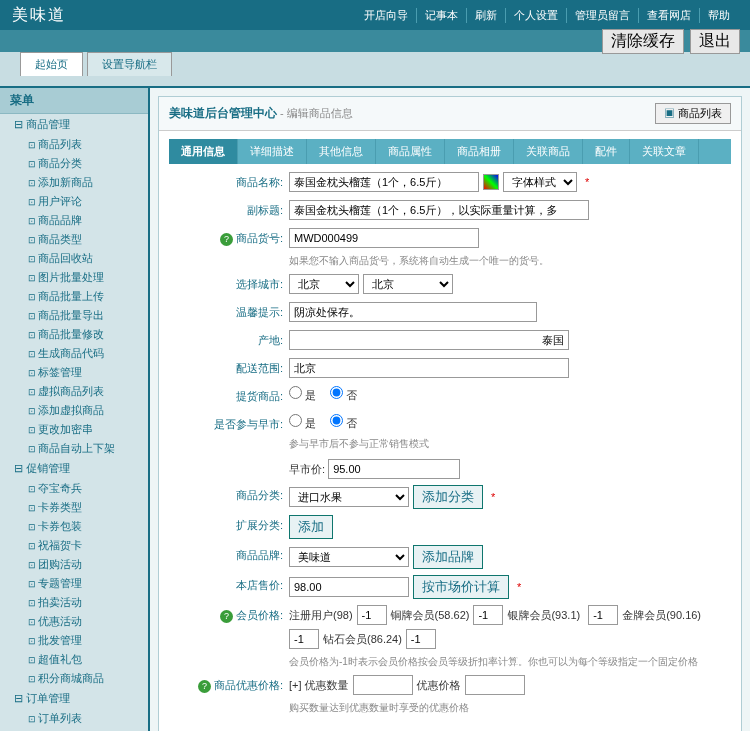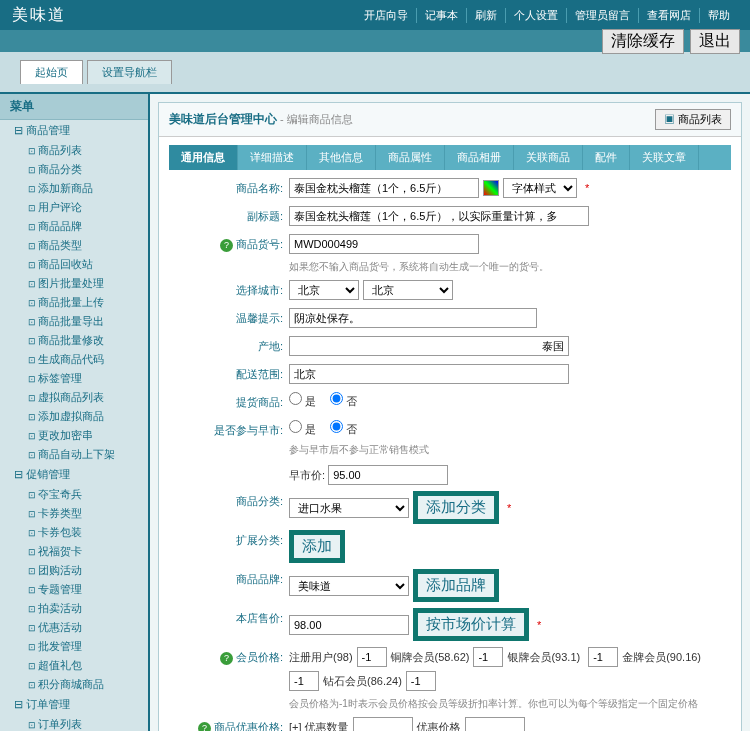--- a/index.html
+++ b/index.html
@@ -4,21 +4,21 @@
 <style>
 *{box-sizing:border-box;margin:0;padding:0;font-family:"Microsoft YaHei",SimSun,Arial,sans-serif;font-size:11px}
 body{background:#5197a9;color:#333}
 .topbar{background:#186d84;color:#fff;height:30px;display:flex;align-items:center;padding:0 12px;justify-content:space-between}
 .logo{font-size:16px;letter-spacing:2px}
 .toplinks{display:flex;gap:0;font-size:11px}
 .toplinks span{padding:0 8px;border-right:1px solid #4a9db0;cursor:pointer}
 .toplinks span:last-child{border:none}
 .topbtns{background:#3a8a9c;height:22px;display:flex;justify-content:flex-end;align-items:center;padding:0 10px;gap:6px}
 .topbtns button{font-size:16px;padding:1px 8px;background:#e8e8e8;border:1px solid #999;cursor:pointer}
-.tabbar{background:#c8dde2;height:42px;display:flex;align-items:center;padding-left:20px;gap:4px;border-bottom:2px solid #186d84}
+.tabbar{background:#c8dde2;height:36px;display:flex;align-items:flex-start;padding-left:20px;gap:4px;border-bottom:2px solid #186d84}
 .tab{background:#fff;padding:4px 14px;border:1px solid #999;border-bottom:none;color:#186d84;cursor:pointer;font-size:11px}
 .tab.inactive{background:#d8e8eb}
 .main{display:flex;height:calc(100vh - 80px);background:#eef5f6}
 .sidebar{width:150px;background:#d3e4e8;border-right:2px solid #186d84;overflow-y:auto;padding-bottom:20px}
 .menuhdr{background:#a8ccd4;color:#186d84;font-weight:bold;padding:4px 10px;border-bottom:1px solid #8bb8c2;font-size:12px}
 .menugrp{padding:3px 8px 3px 14px;color:#186d84;cursor:pointer;font-size:11px}
 .menugrp::before{content:"⊟ ";color:#186d84}
 .menuitem{padding:2px 8px 2px 28px;color:#186d84;cursor:pointer;font-size:11px}
 .menuitem::before{content:"⊡ ";font-size:9px}
 .content{flex:1;padding:8px;overflow:auto}
@@ -34,21 +34,21 @@
 .row{display:flex;align-items:flex-start;margin-bottom:6px;min-height:22px}
 .lbl{width:120px;text-align:right;padding-right:6px;color:#186d84;padding-top:3px;font-size:11px}
 .help{display:inline-block;width:13px;height:13px;background:#3a9d3a;color:#fff;border-radius:50%;text-align:center;line-height:13px;font-size:9px;margin-right:3px;vertical-align:middle}
 .fld{flex:1;display:flex;flex-wrap:wrap;align-items:center;gap:4px}
 .fld input[type=text],.fld select,.fld textarea{border:1px solid #999;padding:2px 4px;font-size:11px;background:#fff}
 .fld input[type=text]{height:20px}
 .fld select{height:20px}
 .fld textarea{width:248px;height:20px;resize:none}
 .hint{color:#888;font-size:10px;width:100%;margin-top:2px}
 .star{color:#d00;margin-left:4px}
-.linkbtn{color:#186d84;border:5px solid #0f766e;background:#e8f2f4;padding:2px 8px;cursor:pointer;font-size:15px}
+.linkbtn{color:#186d84;border:1px solid #0f766e;background:#e8f2f4;padding:2px 8px;cursor:pointer;font-size:13px}
 .radio-lbl{margin-right:10px}
 </style>
 </head>
 <body>
 
 <div class="topbar">
   <div class="logo">美味道</div>
   <div class="toplinks">
     <span>开店向导</span>
     <span>记事本</span>
@@ -196,21 +196,21 @@
               <label class="radio-lbl"><input type="radio" name="p" checked="" style=""> <span>否</span></label>
             </div>
           </div>
 
         <div class="row">
             <div class="lbl">是否参与早市:</div>
           <div class="fld">
               <label class="radio-lbl"><input type="radio" name="m" style=""> <span>是</span></label>
               <label class="radio-lbl"><input type="radio" name="m" checked="" style=""> <span>否</span></label>
               <div class="hint">参与早市后不参与正常销售模式</div>
-          <div style="width:100%;margin-top:4px"><span>早市价:</span> <input type="text" style="width: 120px;" value="95.00"></div>
+          <div style="width:100%;margin-top:4px"><span>早市价:</span> <input type="text" style="width: 132px;" value="95.00"></div>
             </div>
           </div>
 
         <div class="row">
             <div class="lbl">商品分类:</div>
           <div class="fld">
               <select style="width:120px"><option>进口水果</option></select>
               <button class="linkbtn">添加分类</button>
               <span class="star">*</span>
             </div>

